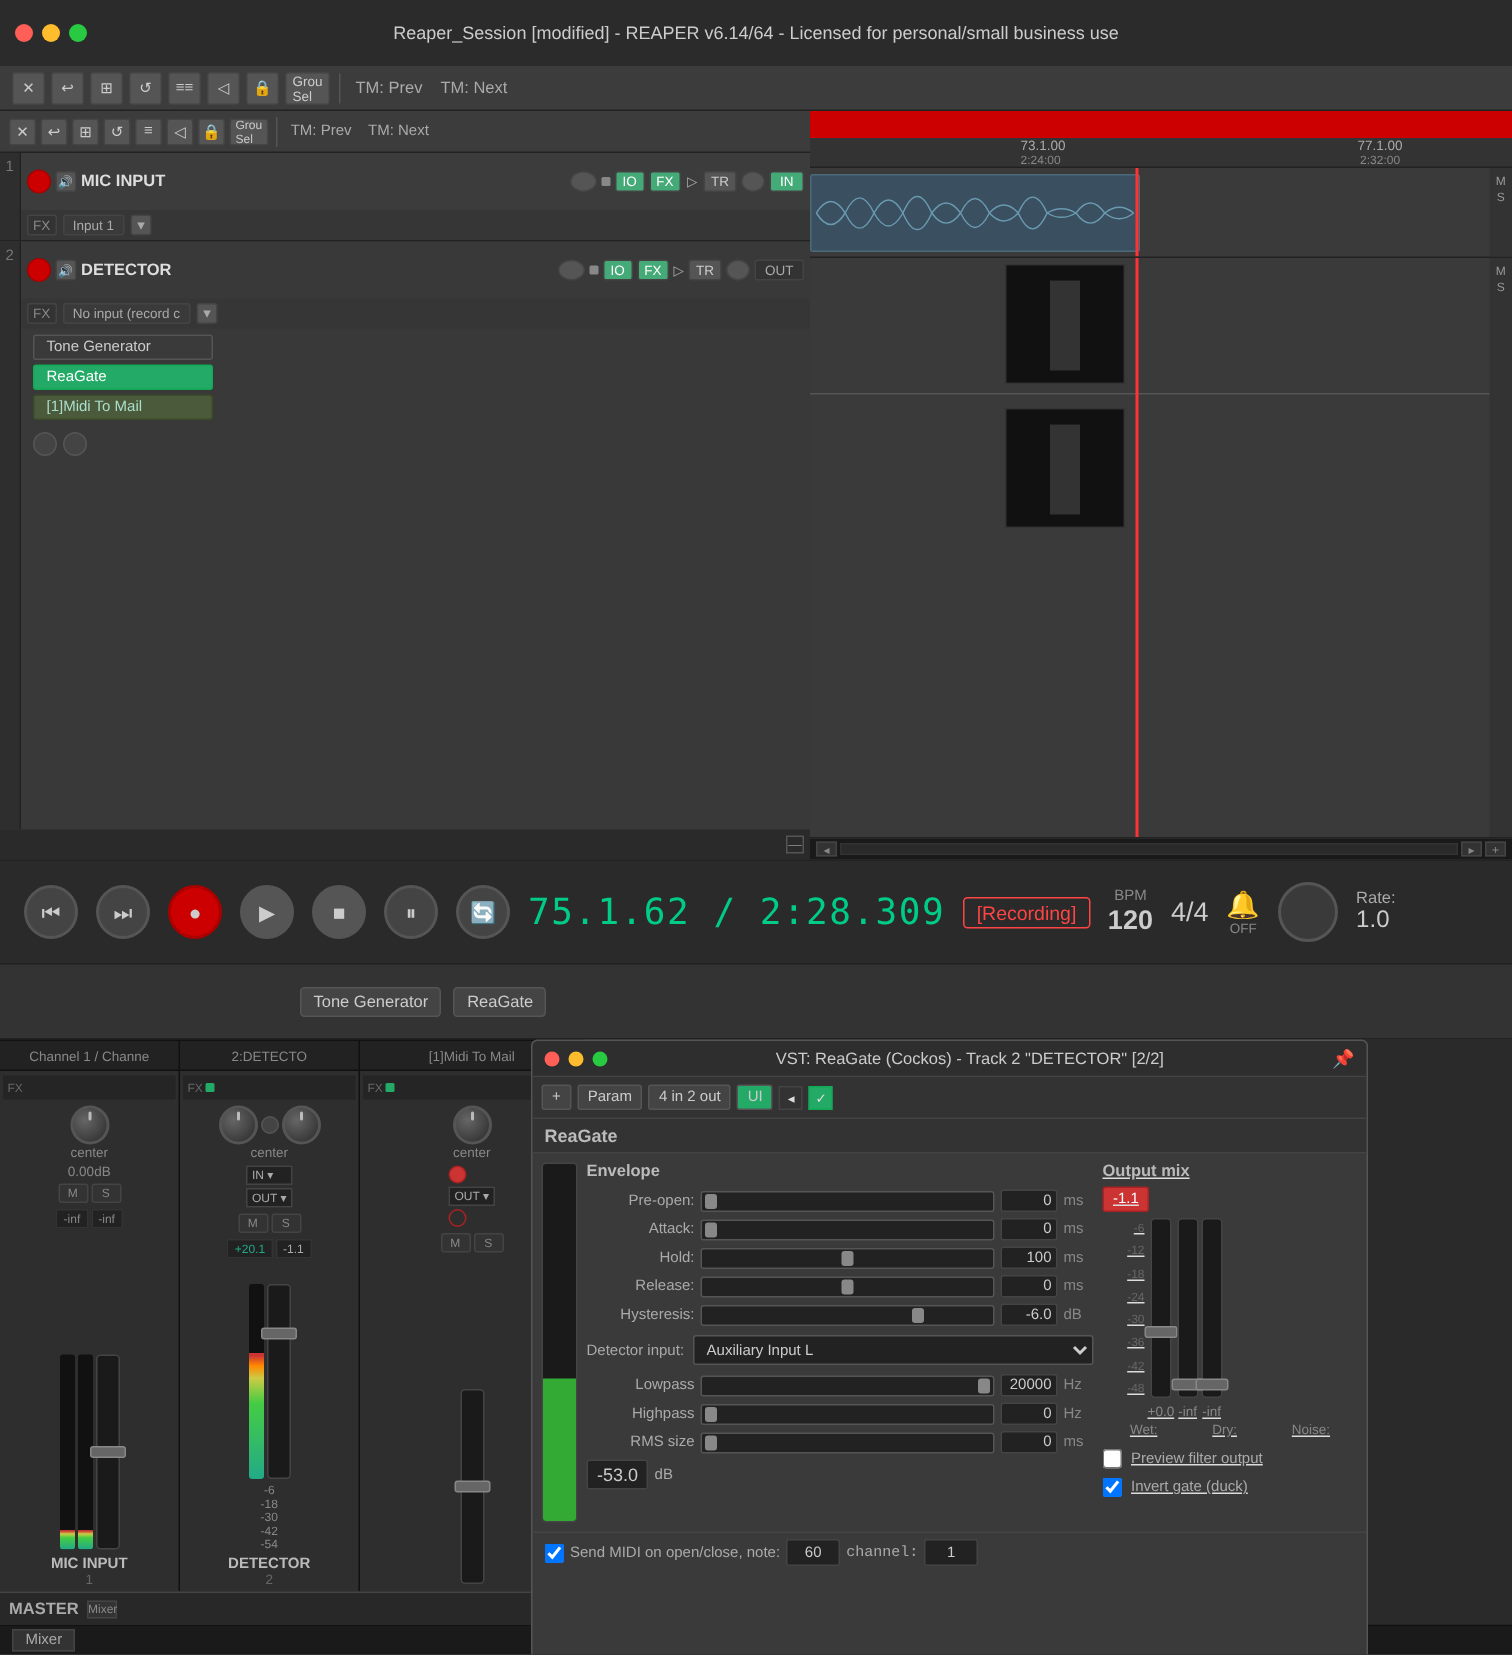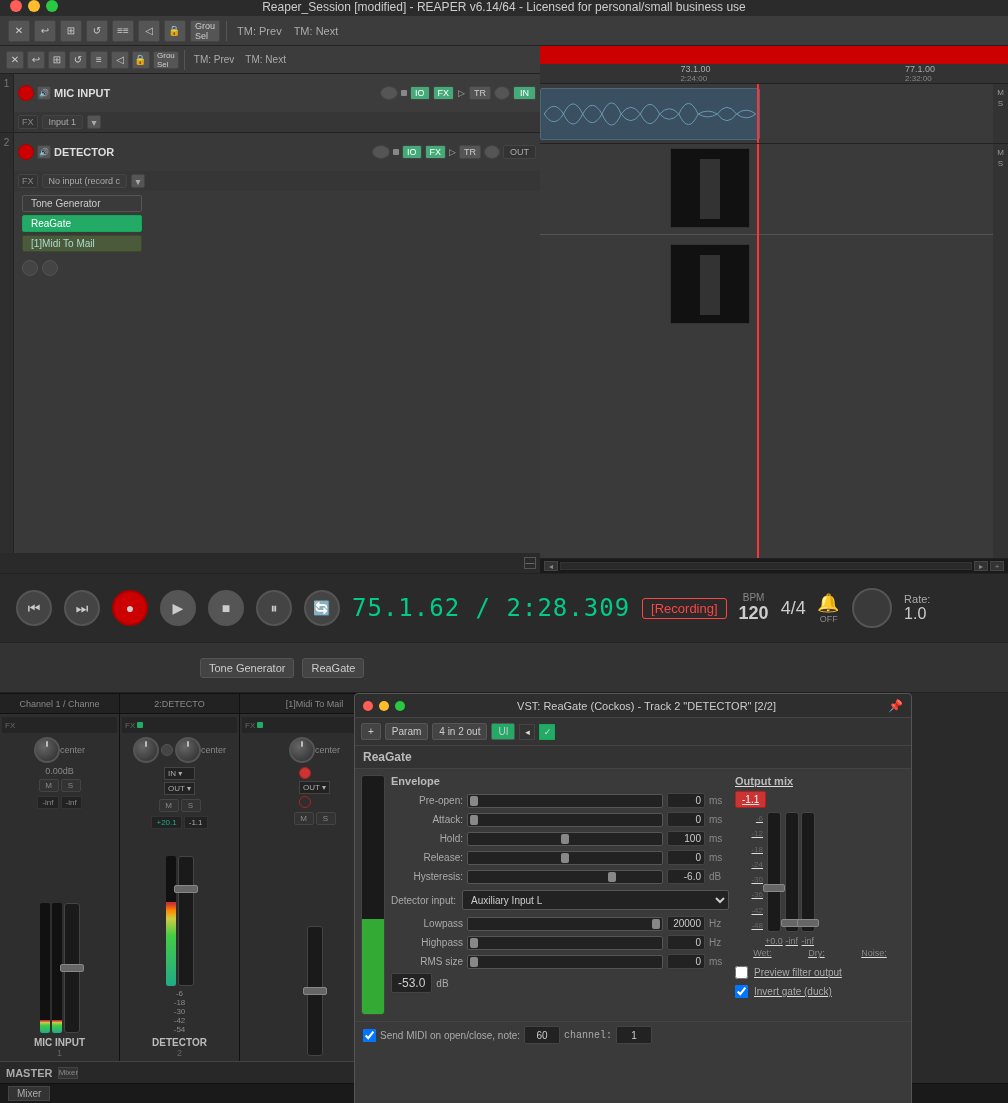--- a/index.html
+++ b/index.html
@@ -9,24 +9,24 @@
       background: #3a3a3a;
       font-family: Arial, sans-serif;
       font-size: 11px;
       color: #ddd;
       overflow: hidden;
       position: relative;
     }
 
     
     #title-bar {
-      height: 16px;
+      height: 44px;
       background: #2b2b2b;
       display: flex;
-      align-items: flex-start;
+      align-items: center;
       justify-content: center;
       position: relative;
     }
     #title-bar .traffic-lights {
       position: absolute;
       left: 10px;
       display: flex;
       gap: 6px;
       align-items: center;
     }
@@ -555,21 +555,21 @@
       align-items: center;
       padding: 0 3px;
       margin-bottom: 2px;
       gap: 2px;
     }
     .ch-fx-tag { font-size: 8px; color: #666; }
     .ch-green-dot { width: 6px; height: 6px; background: #2a6; border-radius: 1px; }
 
     .ch-knob-wrap {
       display: flex;
-      flex-direction: row;
+      flex-direction: column;
       align-items: center;
       margin: 2px 0;
     }
     .ch-knob {
       width: 26px; height: 26px;
       border-radius: 50%;
       background: radial-gradient(circle at 35% 35%, #666, #2a2a2a);
       border: 2px solid #555;
       cursor: pointer;
       position: relative;
@@ -800,21 +800,21 @@
 
     <div id="right-panel">
 
       <div id="red-bar"></div>
 
       <div id="timeline-ruler">
         <div class="ruler-mark" style="left:30%;">
           <div>73.1.00</div>
           <div style="font-size:8px;color:#888;">2:24:00</div>
         </div>
-        <div class="ruler-mark" style="left:78%;">
+        <div class="ruler-mark" style="left:78%;text-align:center;">
           <div>77.1.00</div>
           <div style="font-size:8px;color:#888;">2:32:00</div>
         </div>
       </div>
 
       <div class="waveform-track" style="height:60px;position:relative;">
         <div class="ms-col">
           <span style="font-size:8px;color:#999;">M</span>
           <span style="font-size:8px;color:#999;">S</span>
         </div>

